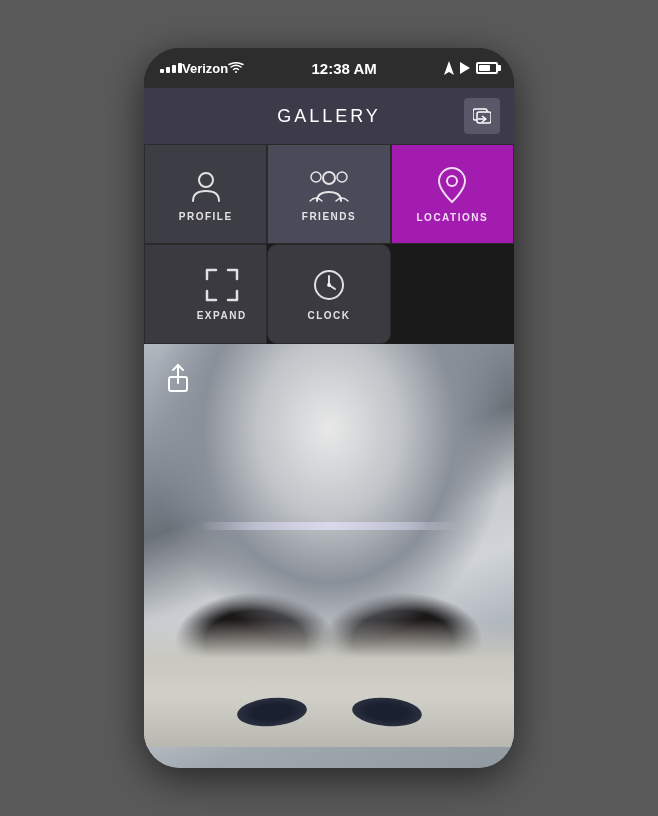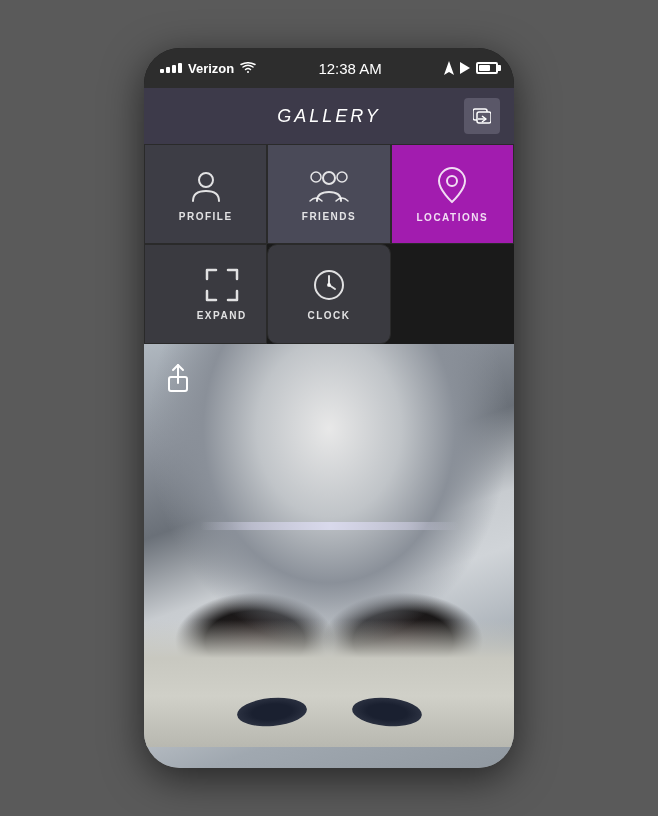--- a/index.html
+++ b/index.html
@@ -27,39 +27,38 @@
       height: 40px;
       display: flex;
       align-items: center;
       justify-content: space-between;
       padding: 0 16px;
       flex-shrink: 0;
     }
     .status-left {
       display: flex;
       align-items: center;
-      gap: 6px;
       color: #fff;
       font-size: 13px;
       font-weight: 600;
     }
     .signal-bars {
       display: flex;
       align-items: flex-end;
       gap: 2px;
     }
     .signal-bar {
       background: #fff;
       width: 4px;
       border-radius: 1px;
     }
     .status-center {
       color: #fff;
       font-size: 15px;
-      font-weight: 400;
+      font-weight: 700;
     }
     .status-right {
       display: flex;
       align-items: center;
       gap: 6px;
       color: #fff;
       font-size: 12px;
     }
     .battery {
       width: 22px;
@@ -89,21 +88,20 @@
       border-radius: 1px;
     }
     .app-header {
       background: #3d3a4a;
       height: 56px;
       display: flex;
       align-items: center;
       justify-content: center;
       position: relative;
       flex-shrink: 0;
-      font-style: italic;
     }
     .app-title {
       color: #fff;
       font-size: 18px;
       font-weight: 500;
       letter-spacing: 3px;
     }
     .header-icon {
       position: absolute;
       right: 14px;

